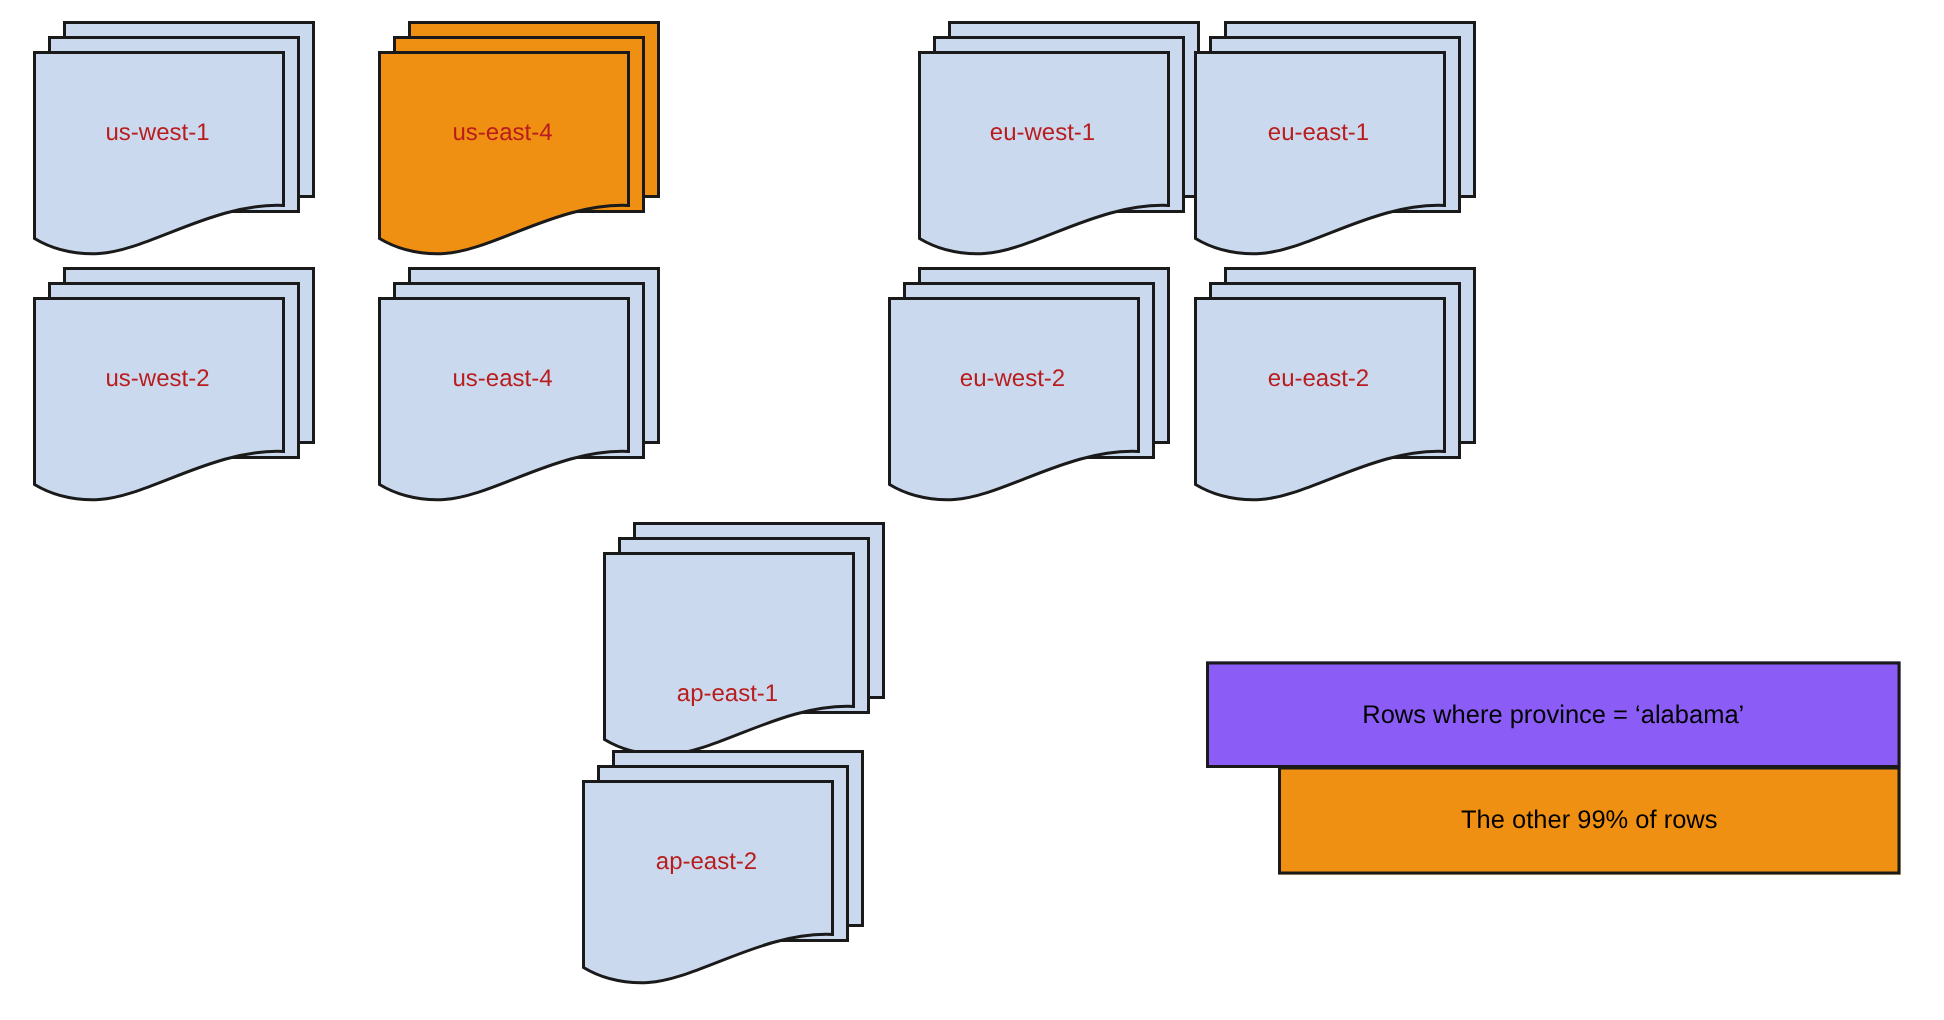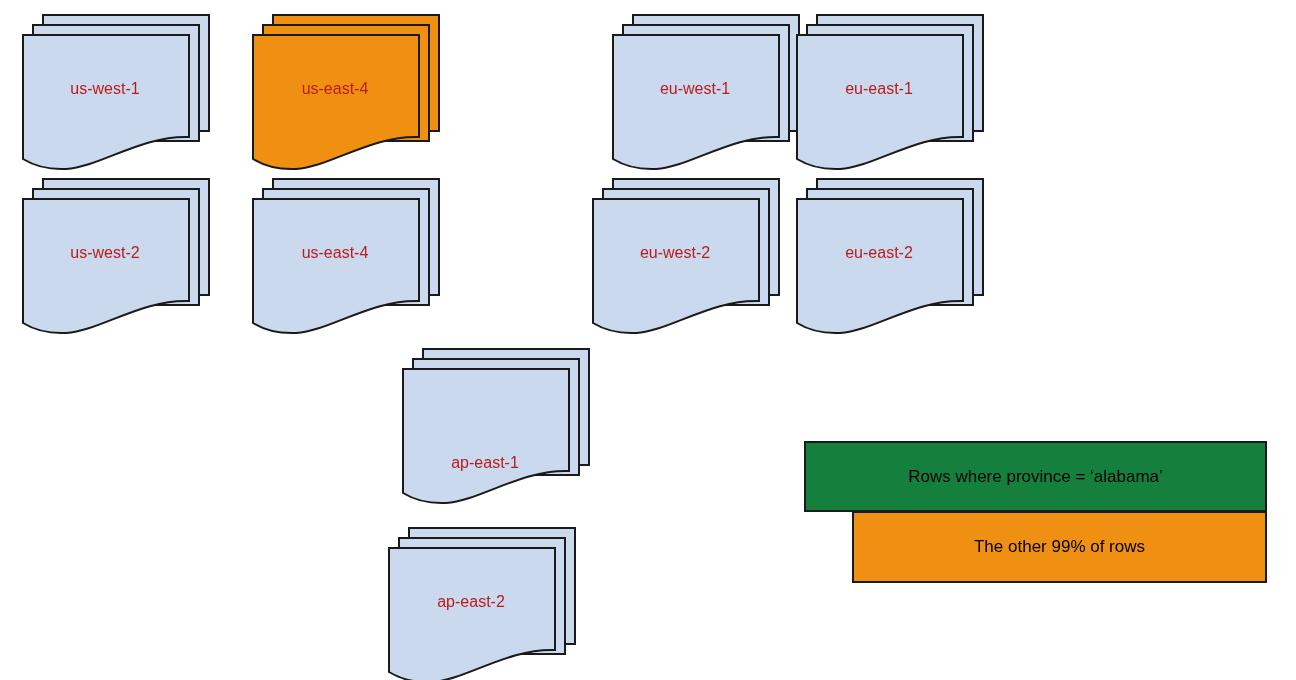--- a/index.html
+++ b/index.html
@@ -146,31 +146,31 @@
     <div class="stack" style="left: 402px; top: 348px; width: 186px; height: 136px;">
       <svg width="190" height="140" viewBox="0 0 190 140">
         <rect x="21" y="1" width="166" height="116" fill="#cbd9ef" stroke="#1a1a1a" stroke-width="2"></rect>
         <rect x="11" y="11" width="166" height="116" fill="#cbd9ef" stroke="#1a1a1a" stroke-width="2"></rect>
         <g transform="translate(1,21)">
           <path d="M 0 0 L 166 0 L 166 102 C 119.52 100, 76.36 132, 43.160000000000004 134 C 23.240000000000002 135, 9.959999999999999 130, 0 124 Z" fill="#cbd9ef" stroke="#1a1a1a" stroke-width="2" stroke-linejoin="miter"></path>
         </g>
       </svg>
       <div class="stack-label" style="top: 66px; margin-top: 40px;">ap-east-1</div>
     </div>
-    <div class="stack" style="left: 388px; top: 500px; width: 186px; height: 136px; margin-top: 27px;">
+    <div class="stack" style="left: 388px; top: 500px; width: 186px; height: 136px;">
       <svg width="190" height="140" viewBox="0 0 190 140">
         <rect x="21" y="1" width="166" height="116" fill="#cbd9ef" stroke="#1a1a1a" stroke-width="2"></rect>
         <rect x="11" y="11" width="166" height="116" fill="#cbd9ef" stroke="#1a1a1a" stroke-width="2"></rect>
         <g transform="translate(1,21)">
           <path d="M 0 0 L 166 0 L 166 102 C 119.52 100, 76.36 132, 43.160000000000004 134 C 23.240000000000002 135, 9.959999999999999 130, 0 124 Z" fill="#cbd9ef" stroke="#1a1a1a" stroke-width="2" stroke-linejoin="miter"></path>
         </g>
       </svg>
       <div class="stack-label" style="top: 66px;">ap-east-2</div>
     </div>
     <div class="legend" style="left: 804px; top: 441px; width: 463px; height: 142px;">
-      <div class="legend-row" style="height: 71px; background: #15803d;">
+      <div class="legend-row" style="height: 71px; background: #8b5cf6;">
         <span>Rows where province = ‘alabama’</span>
       </div>
       <div class="legend-row second" style="height: 71px; background: rgb(239, 144, 18);">
         <span>The other 99% of rows</span>
       </div>
     </div>
   </div>
 
 </body></html>

